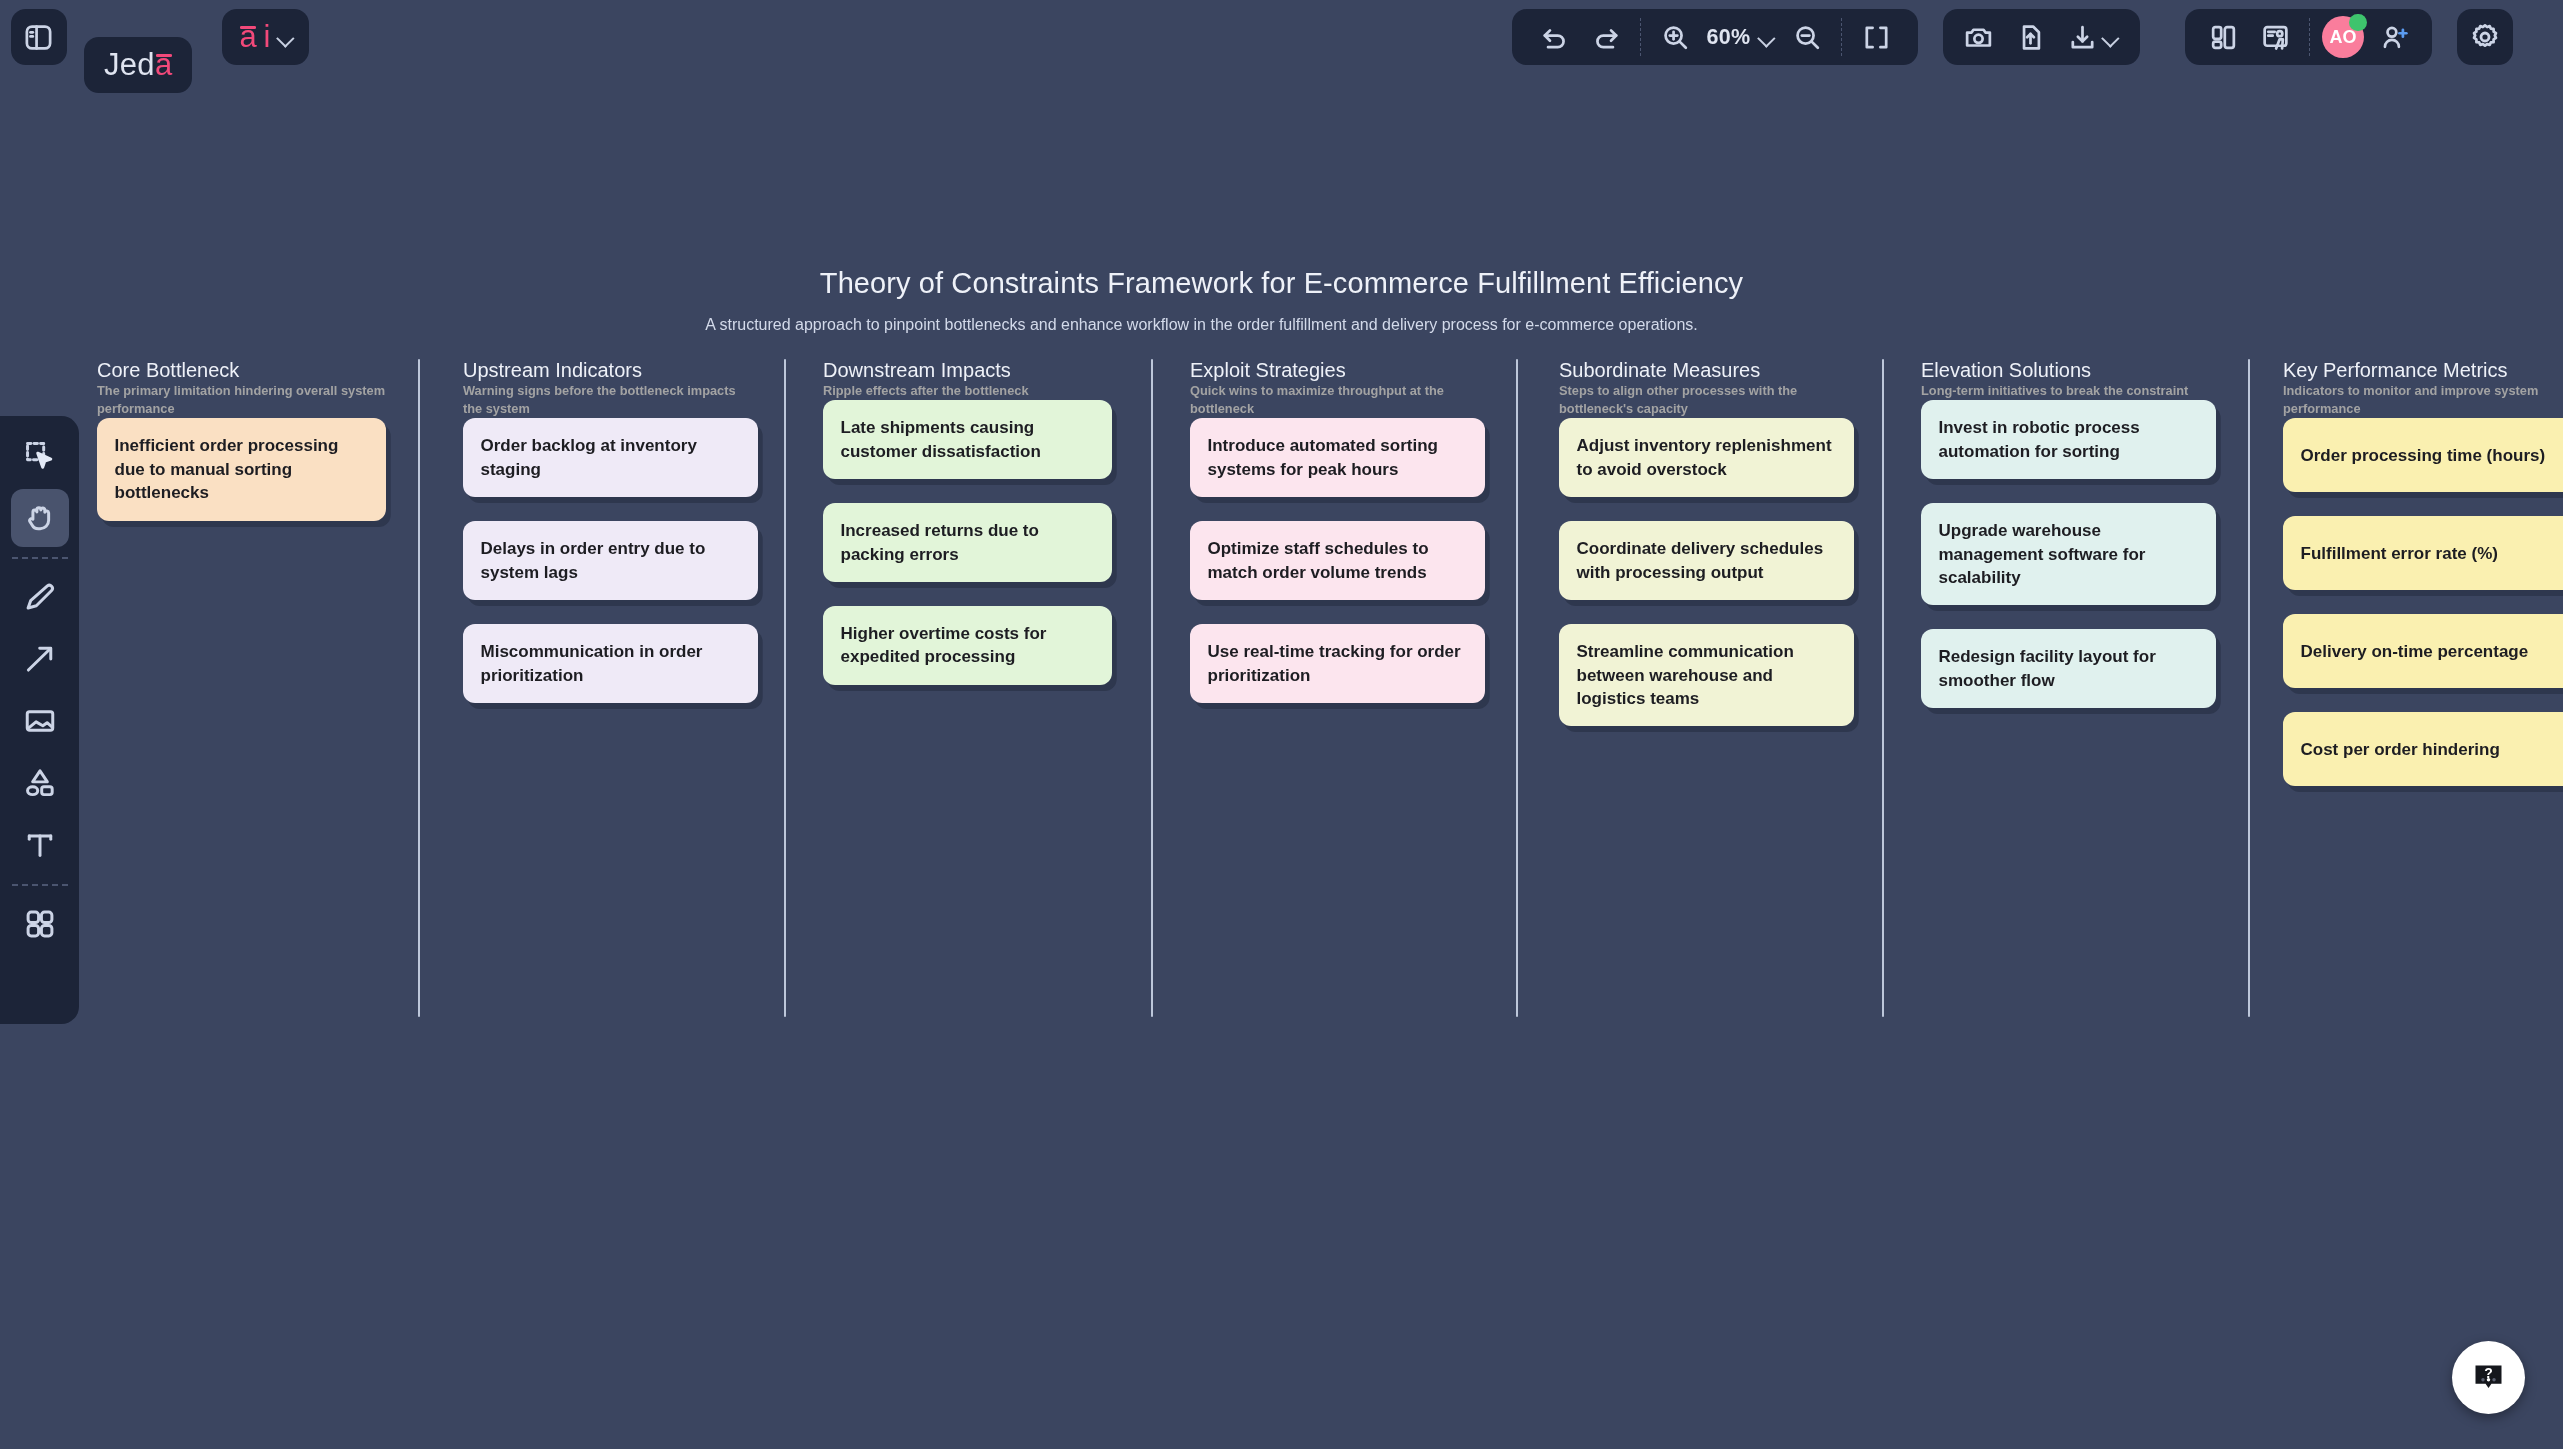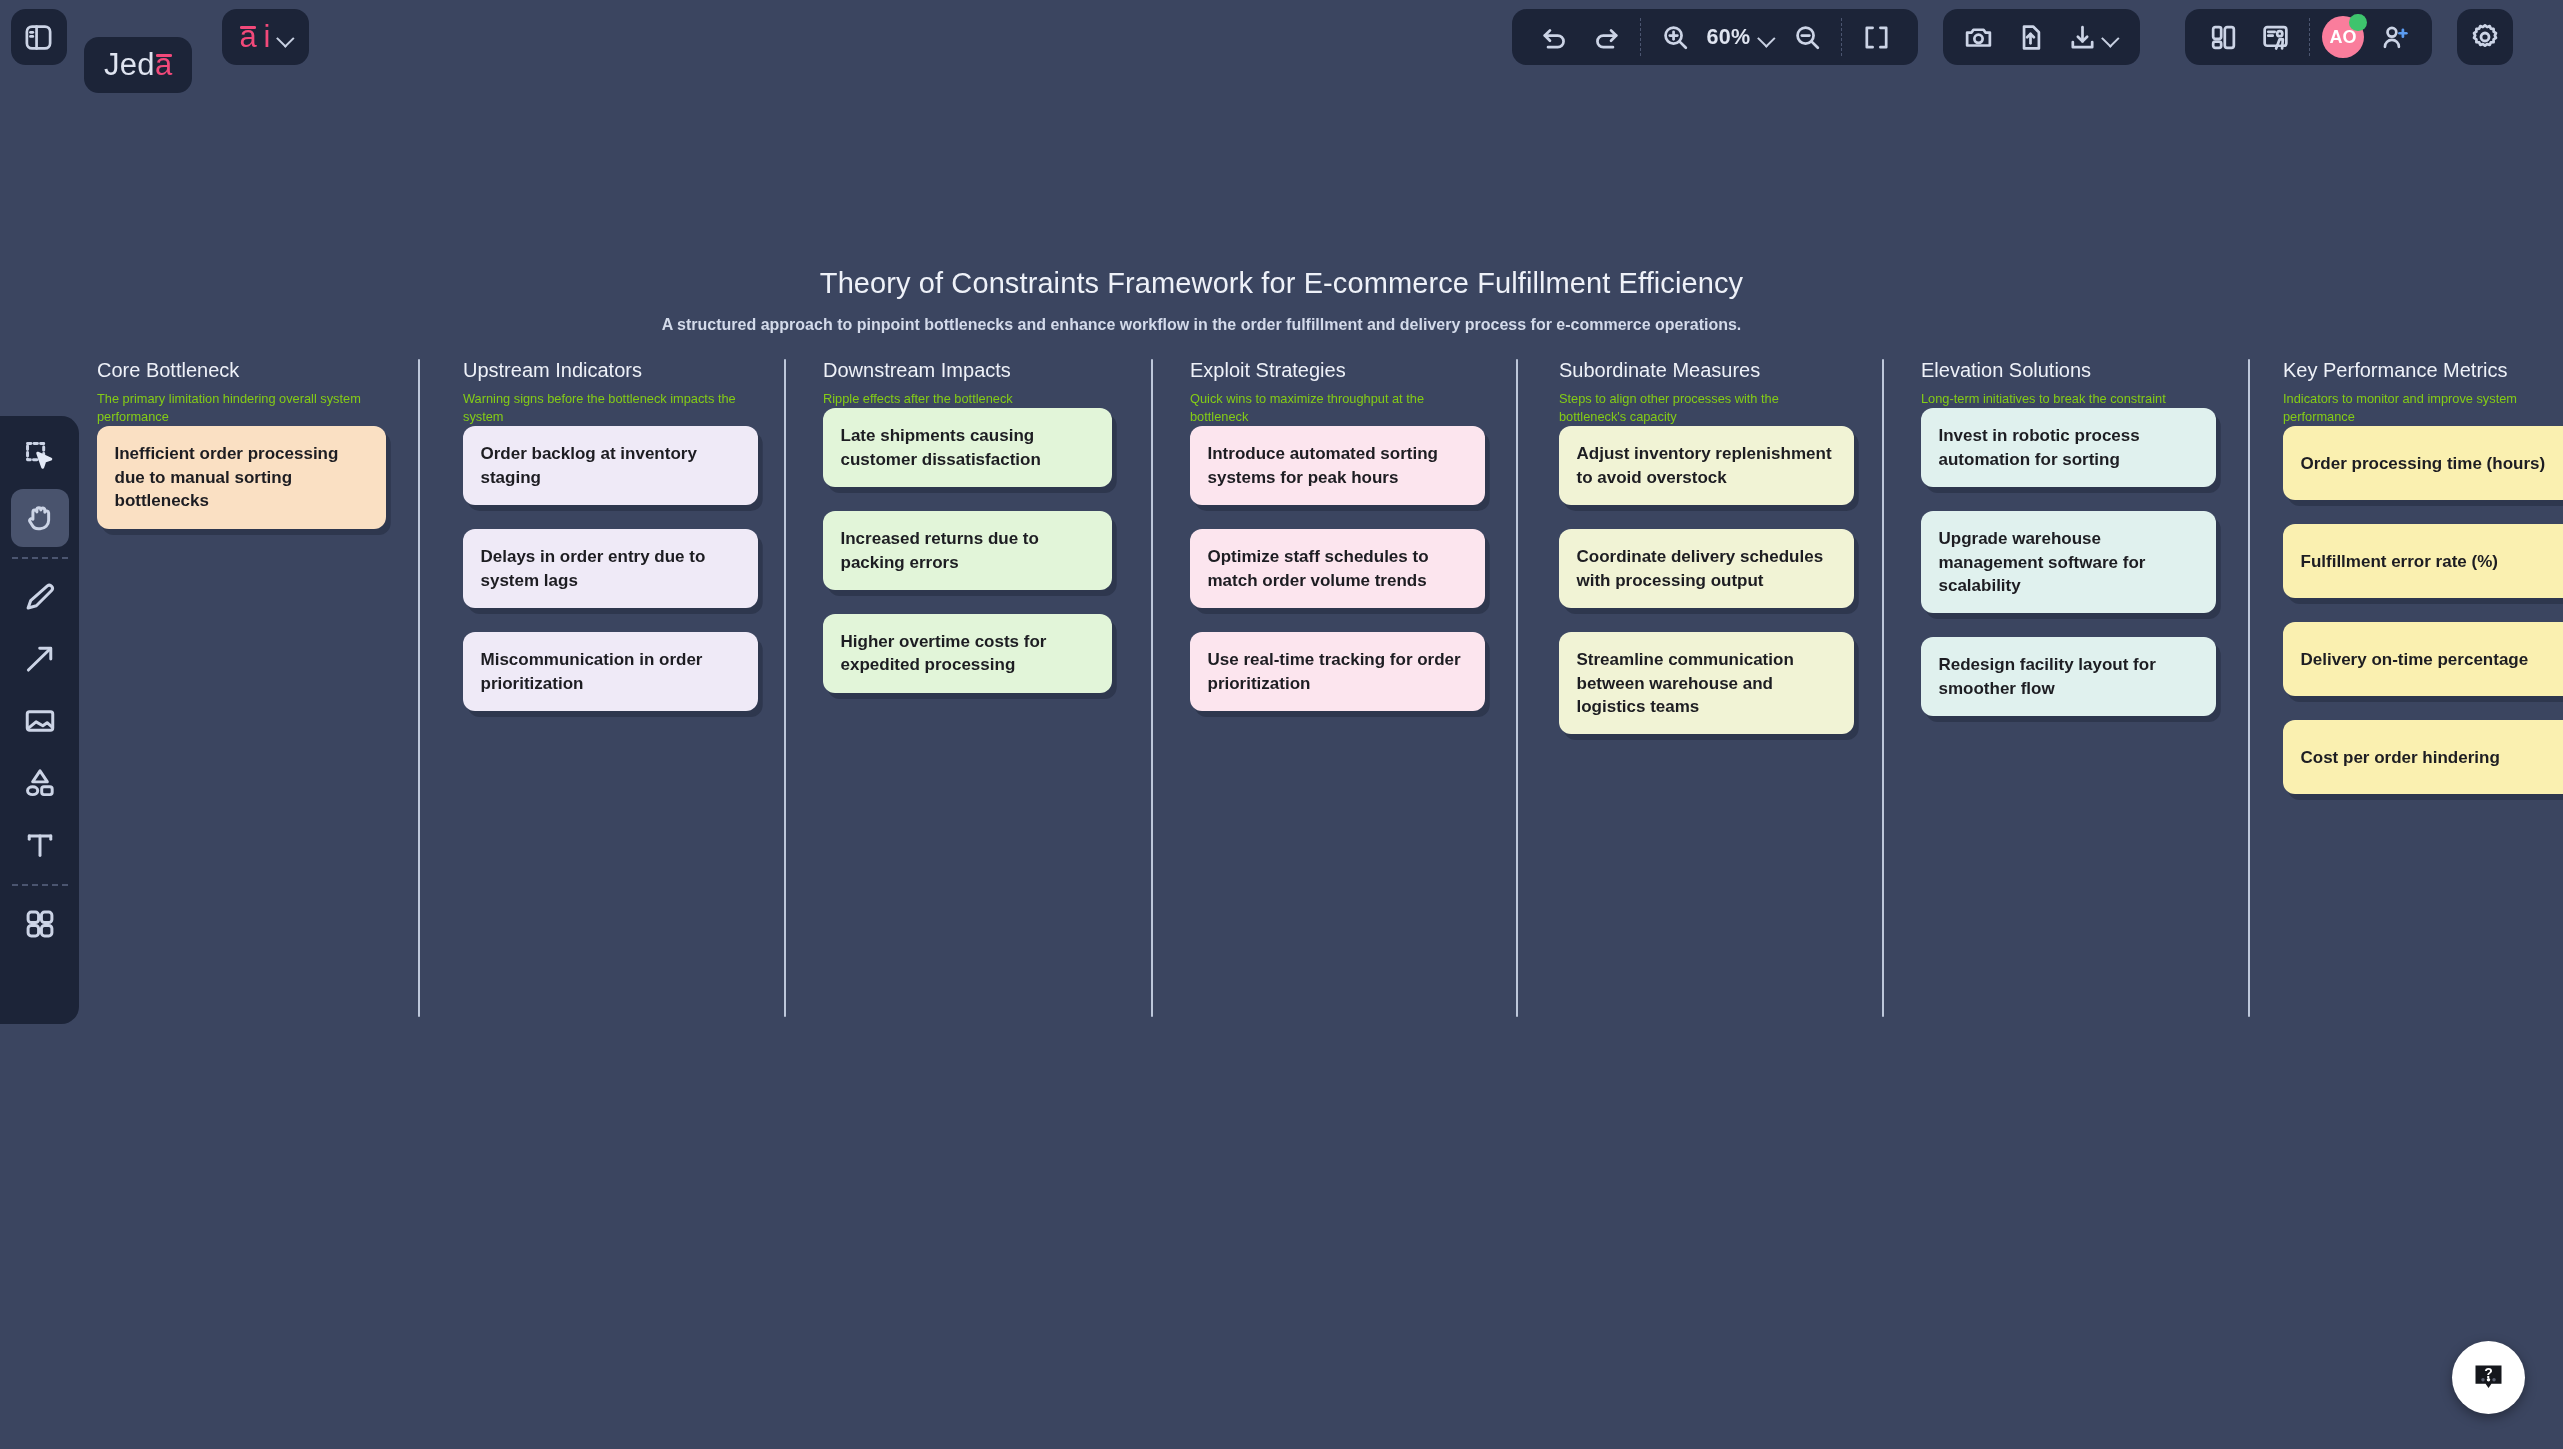--- a/index.html
+++ b/index.html
@@ -92,29 +92,29 @@
   .raildash { width: 56px; border-top: 2px dashed #4b5570; margin: 8px 0 6.7px; }
 
   
   .doc-title {
     position: absolute; top: 267px; left: 0; width: 2563px;
     text-align: center; color: #eef1f8; font-size: 29px; font-weight: 400;
     letter-spacing: 0.1px;
   }
   .doc-sub {
     position: absolute; top: 316px; left: 0; width: 2403px;
-    text-align: center; color: #d3daea; font-size: 16px; font-weight: 700;
+    text-align: center; color: #d3daea; font-size: 16px; font-weight: 400;
   }
 
   .columns { position: absolute; top: 359px; left: 0; width: 2563px; }
   .col { position: absolute; top: 0; }
   .col-head { color: #eef1f8; font-size: 20px; font-weight: 400; white-space: nowrap; }
   .col-desc {
-    color: #84cc16; font-size: 12.8px; font-weight: 400; line-height: 1.42;
-    margin-top: 8px; max-width: 289px;
+    color: #a3a3a3; font-size: 12.8px; font-weight: 700; line-height: 1.42;
+    margin-top: 0; max-width: 289px;
   }
   .col-cards { }
   .card {
     border-radius: 12px;
     padding: 16px 17.5px;
     margin-bottom: 24px;
     color: #1d1d22;
     font-size: 17px; font-weight: 600; line-height: 1.38;
     box-shadow: 4.7px 6px 0 rgba(18,22,36,.30);
     display: flex; align-items: center;

